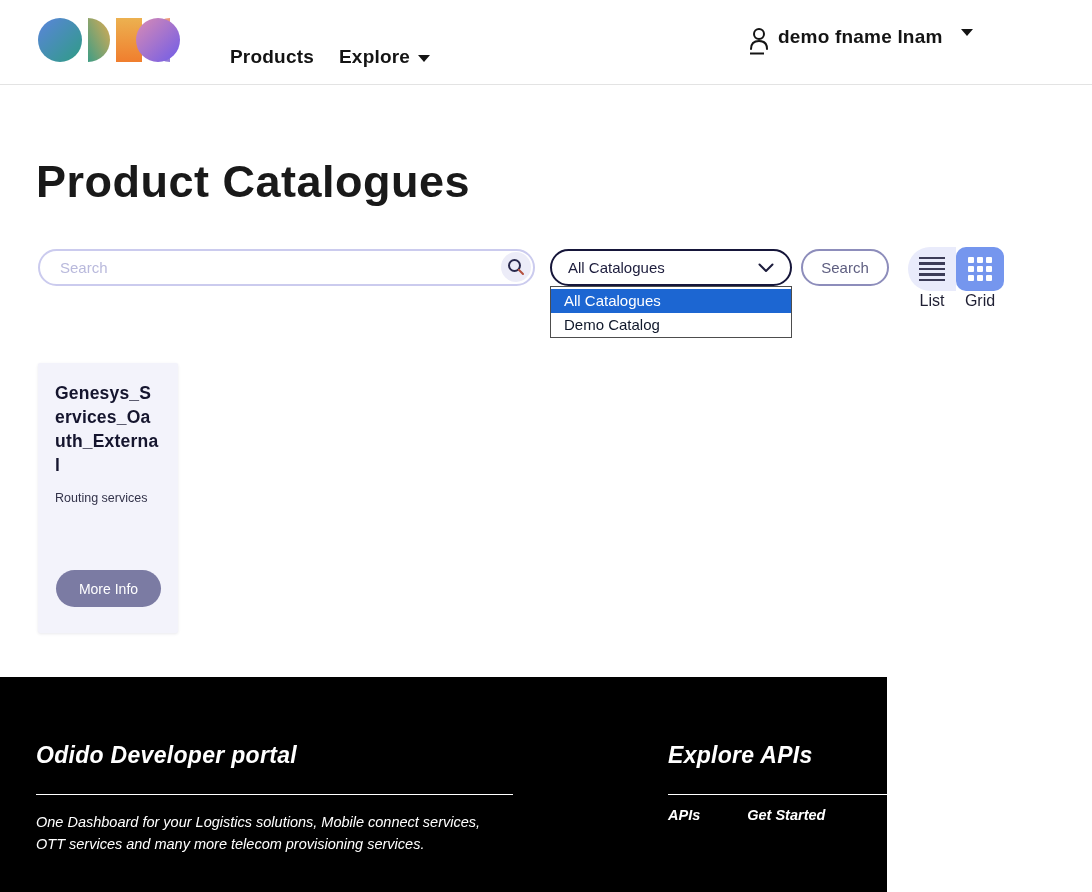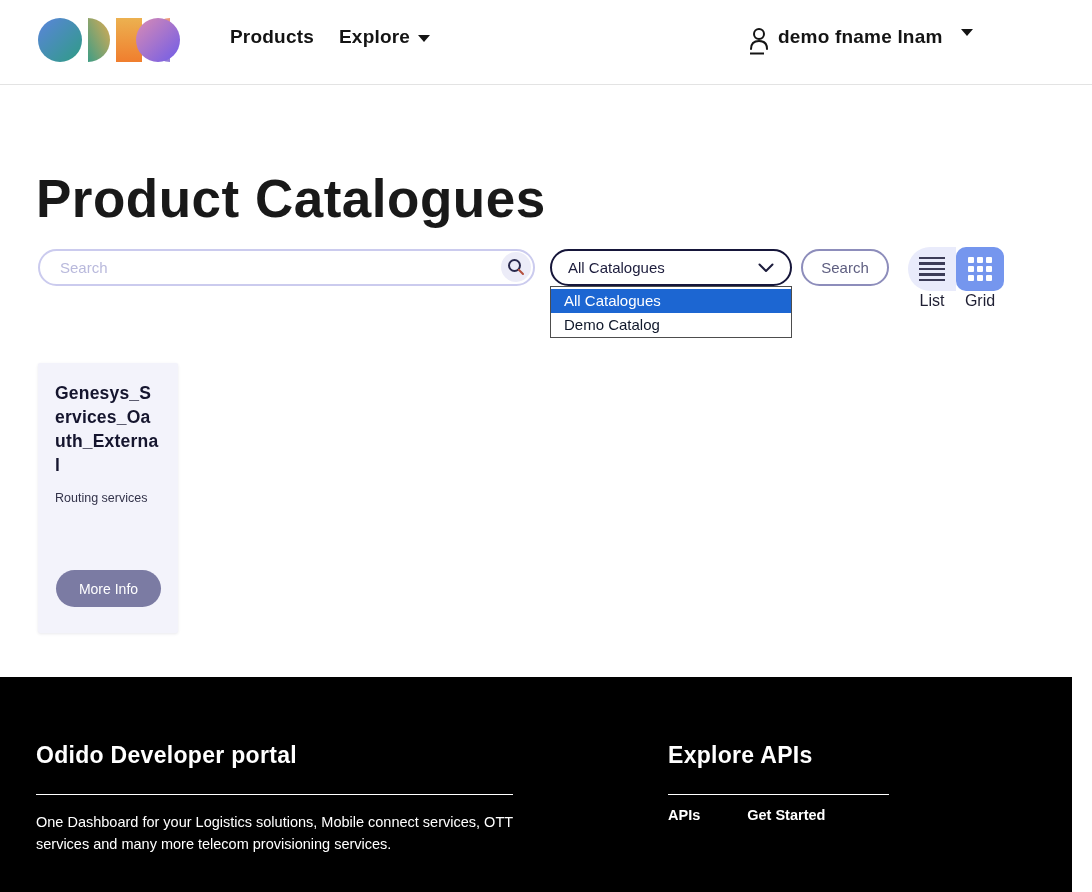--- a/index.html
+++ b/index.html
@@ -14,42 +14,42 @@
     margin: 0 auto;
   }
 
   
   .header {
     position: absolute; top: 0; left: 0; width: 1092px; height: 85px;
     background: #ffffff; border-bottom: 1px solid #e3e3e3;
   }
   .logo { position: absolute; left: 38px; top: 17px; width: 142px; height: 46px; cursor: pointer; }
   .nav-link {
-    position: absolute; top: 26px; font-size: 19px; font-weight: 700; color: #141414;
+    position: absolute; top: 46px; font-size: 19px; font-weight: 700; color: #141414;
     cursor: pointer; display: flex; align-items: center; gap: 8px; letter-spacing: 0.2px;
   }
   .nav-products { left: 230px; }
   .nav-support { left: 339px; }
   .caret-down {
     width: 0; height: 0; display: inline-block;
     border-left: 6px solid transparent; border-right: 6px solid transparent;
     border-top: 7px solid #141414; margin-top: 3px;
   }
   .user-menu {
     position: absolute; left: 748px; top: 26px; display: flex; align-items: flex-start; gap: 8px;
     cursor: pointer;
   }
   .user-name { font-size: 19px; font-weight: 700; color: #141414; letter-spacing: 0.2px; }
   .user-menu .caret-down { margin-left: 10px; }
   .person-icon { display: inline-block; }
 
   
   .page-title {
     position: absolute; left: 36px; top: 156px;
-    font-size: 53px; font-weight: 600; color: #191919; letter-spacing: 0.5px; margin-top: 12px;
+    font-size: 45px; font-weight: 600; color: #191919; letter-spacing: 0.5px;
   }
 
   .search-wrap { position: absolute; left: 38px; top: 249px; width: 497px; height: 37px; }
   .search-input {
     width: 100%; height: 100%; border: 2px solid #cbcbee; border-radius: 19px;
     padding: 0 48px 0 20px; font-size: 15px; color: #33335a; outline: none;
     font-family: "Liberation Sans", sans-serif; background: #fff;
   }
   .search-input::placeholder { color: #b9b9dc; }
   .search-icon-circle {
@@ -113,21 +113,21 @@
   }
   .card-subtitle { margin: 13px 17px 0 17px; font-size: 12.5px; color: #33334a; }
   .more-info-button {
     position: absolute; left: 18px; bottom: 26px; width: 105px; height: 37px;
     border: none; border-radius: 19px; background: #7b7ba3; color: #ffffff;
     font-size: 14px; font-family: "Liberation Sans", sans-serif; cursor: pointer;
   }
 
   
   .footer {
-    position: absolute; left: 0; top: 677px; width: 1072px; height: 215px; background: #000000;
+    position: absolute; left: 0; top: 677px; width: 887px; height: 215px; background: #000000; font-style: italic;
   }
   .footer-col-about { position: absolute; left: 36px; top: 65px; width: 477px; }
   .footer-col-explore { position: absolute; left: 668px; top: 65px; width: 221px; }
   .footer-heading { font-size: 23px; font-weight: 700; color: #ffffff; letter-spacing: 0.3px; }
   .footer-rule { border: none; border-top: 1px solid #ffffff; margin-top: 25px; }
   .footer-desc { margin-top: 16px; font-size: 14.5px; line-height: 22px; color: #ffffff; }
   .footer-links { display: flex; gap: 47px; margin-top: 12px; }
   .footer-link { font-size: 14.5px; font-weight: 700; color: #ffffff; cursor: pointer; text-decoration: none; }
 </style>
 </head>

